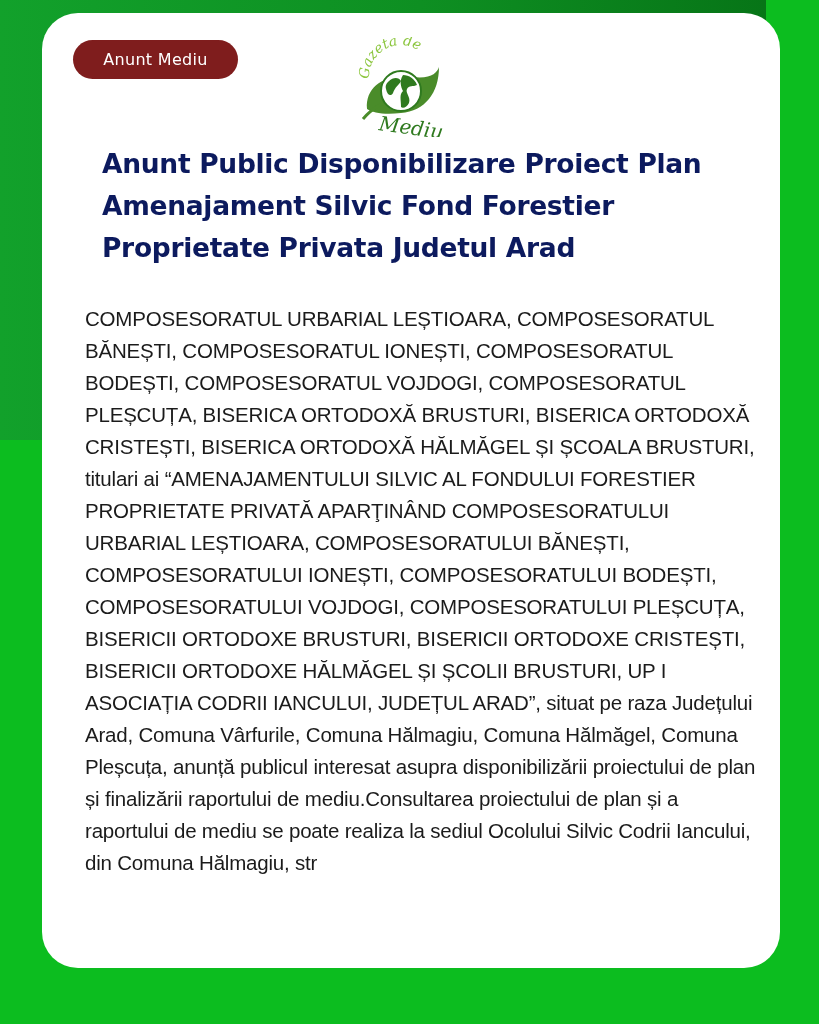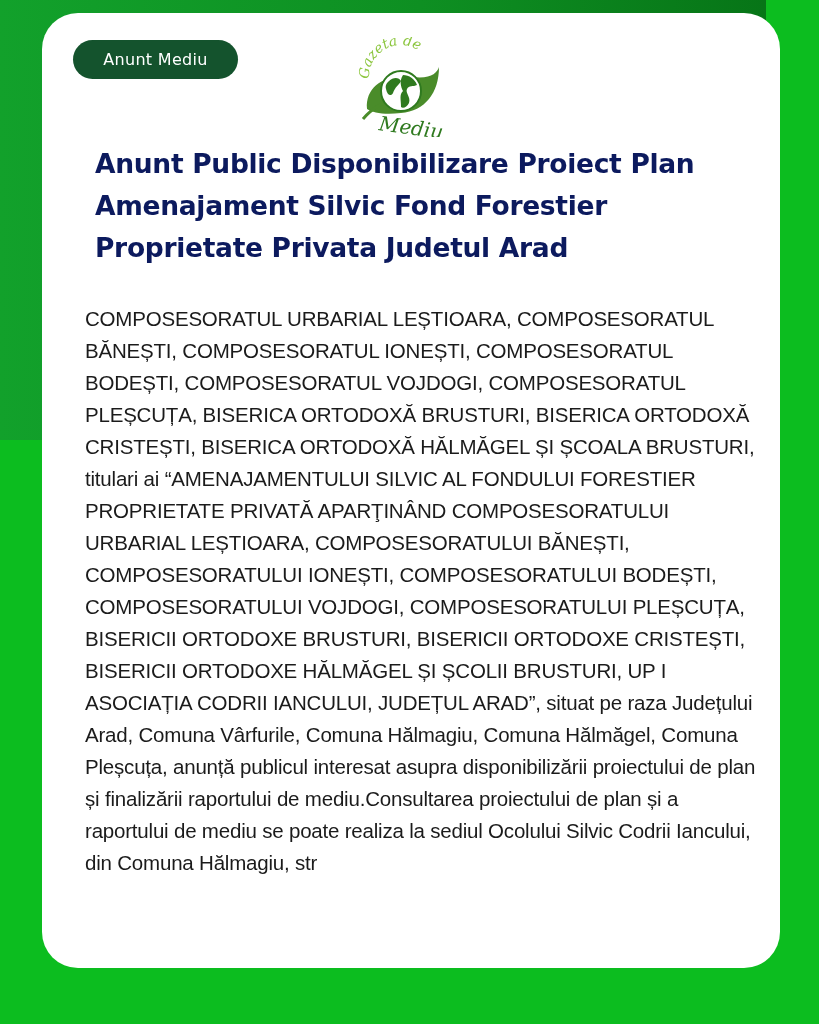--- a/index.html
+++ b/index.html
@@ -20,36 +20,36 @@
       left: 42px; top: 13px;
       width: 738px; height: 955px;
       background: #ffffff;
       border-radius: 36px;
       overflow: hidden;
     }
     .badge {
       position: absolute;
       left: 31px; top: 27px;
       width: 165px; height: 39px;
-      background: #14532d;
+      background: #7f1d1d;
       border-radius: 20px;
       color: #ffffff;
       font-family: "DejaVu Sans", sans-serif;
       font-size: 16px;
       letter-spacing: 0.3px;
       display: flex; align-items: center; justify-content: center;
     }
     .logo {
       position: absolute;
       left: 313px; top: 24px;
       width: 90px; height: 100px;
     }
     .title {
       position: absolute;
-      left: 53px; top: 130px;
+      left: 60px; top: 130px;
       width: 680px;
       font-family: "DejaVu Sans", sans-serif;
       font-weight: bold;
       font-size: 26.5px;
       line-height: 42px;
       color: #0c1a5e;
       letter-spacing: -0.3px;
     }
     .body-text {
       position: absolute;

